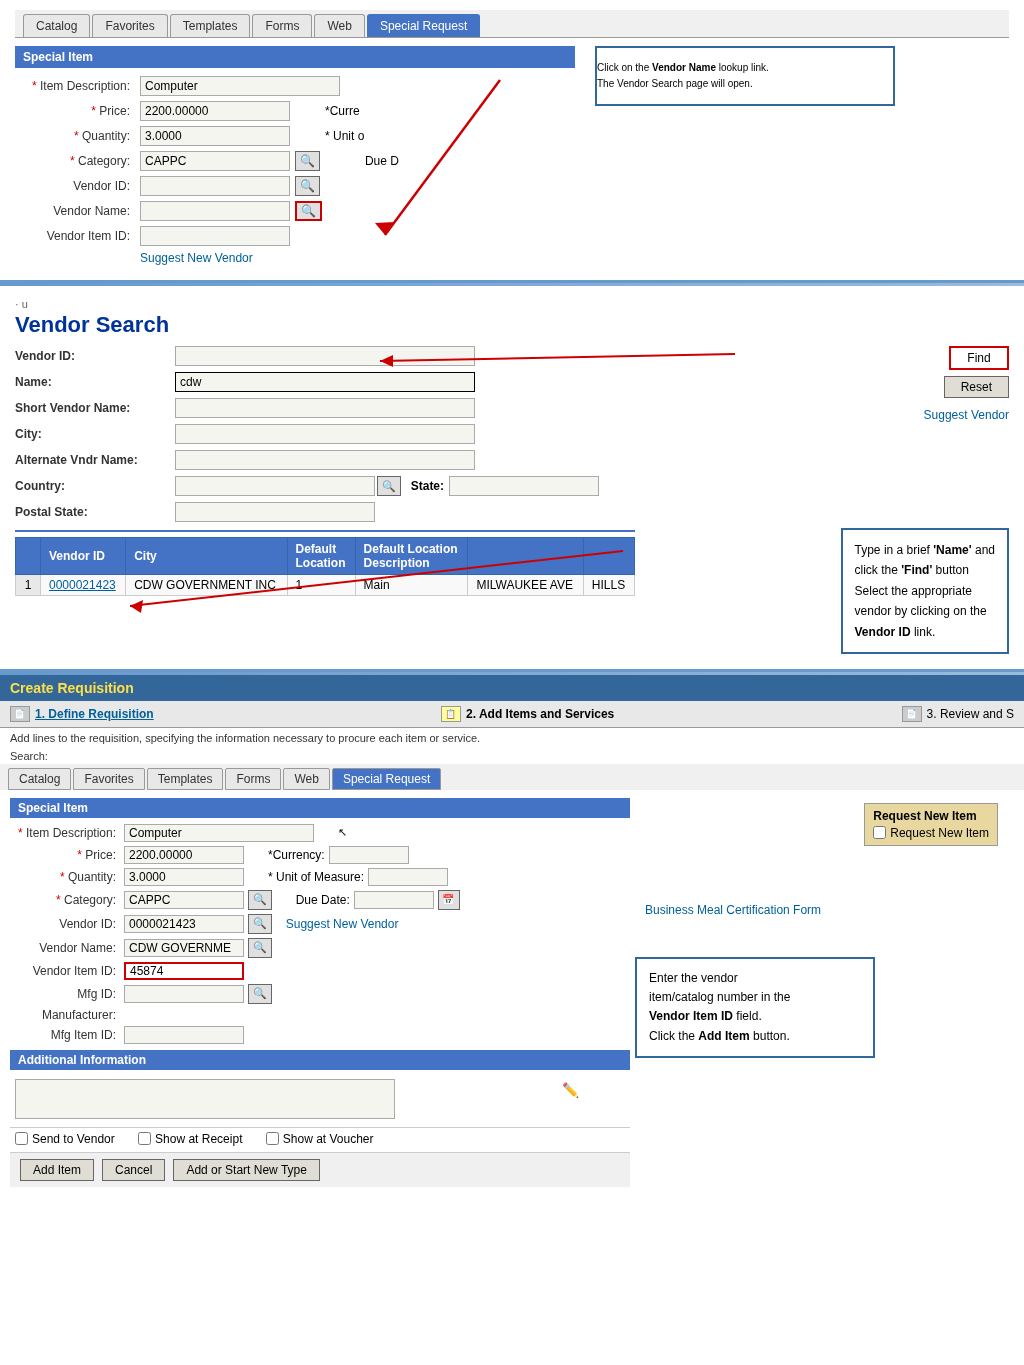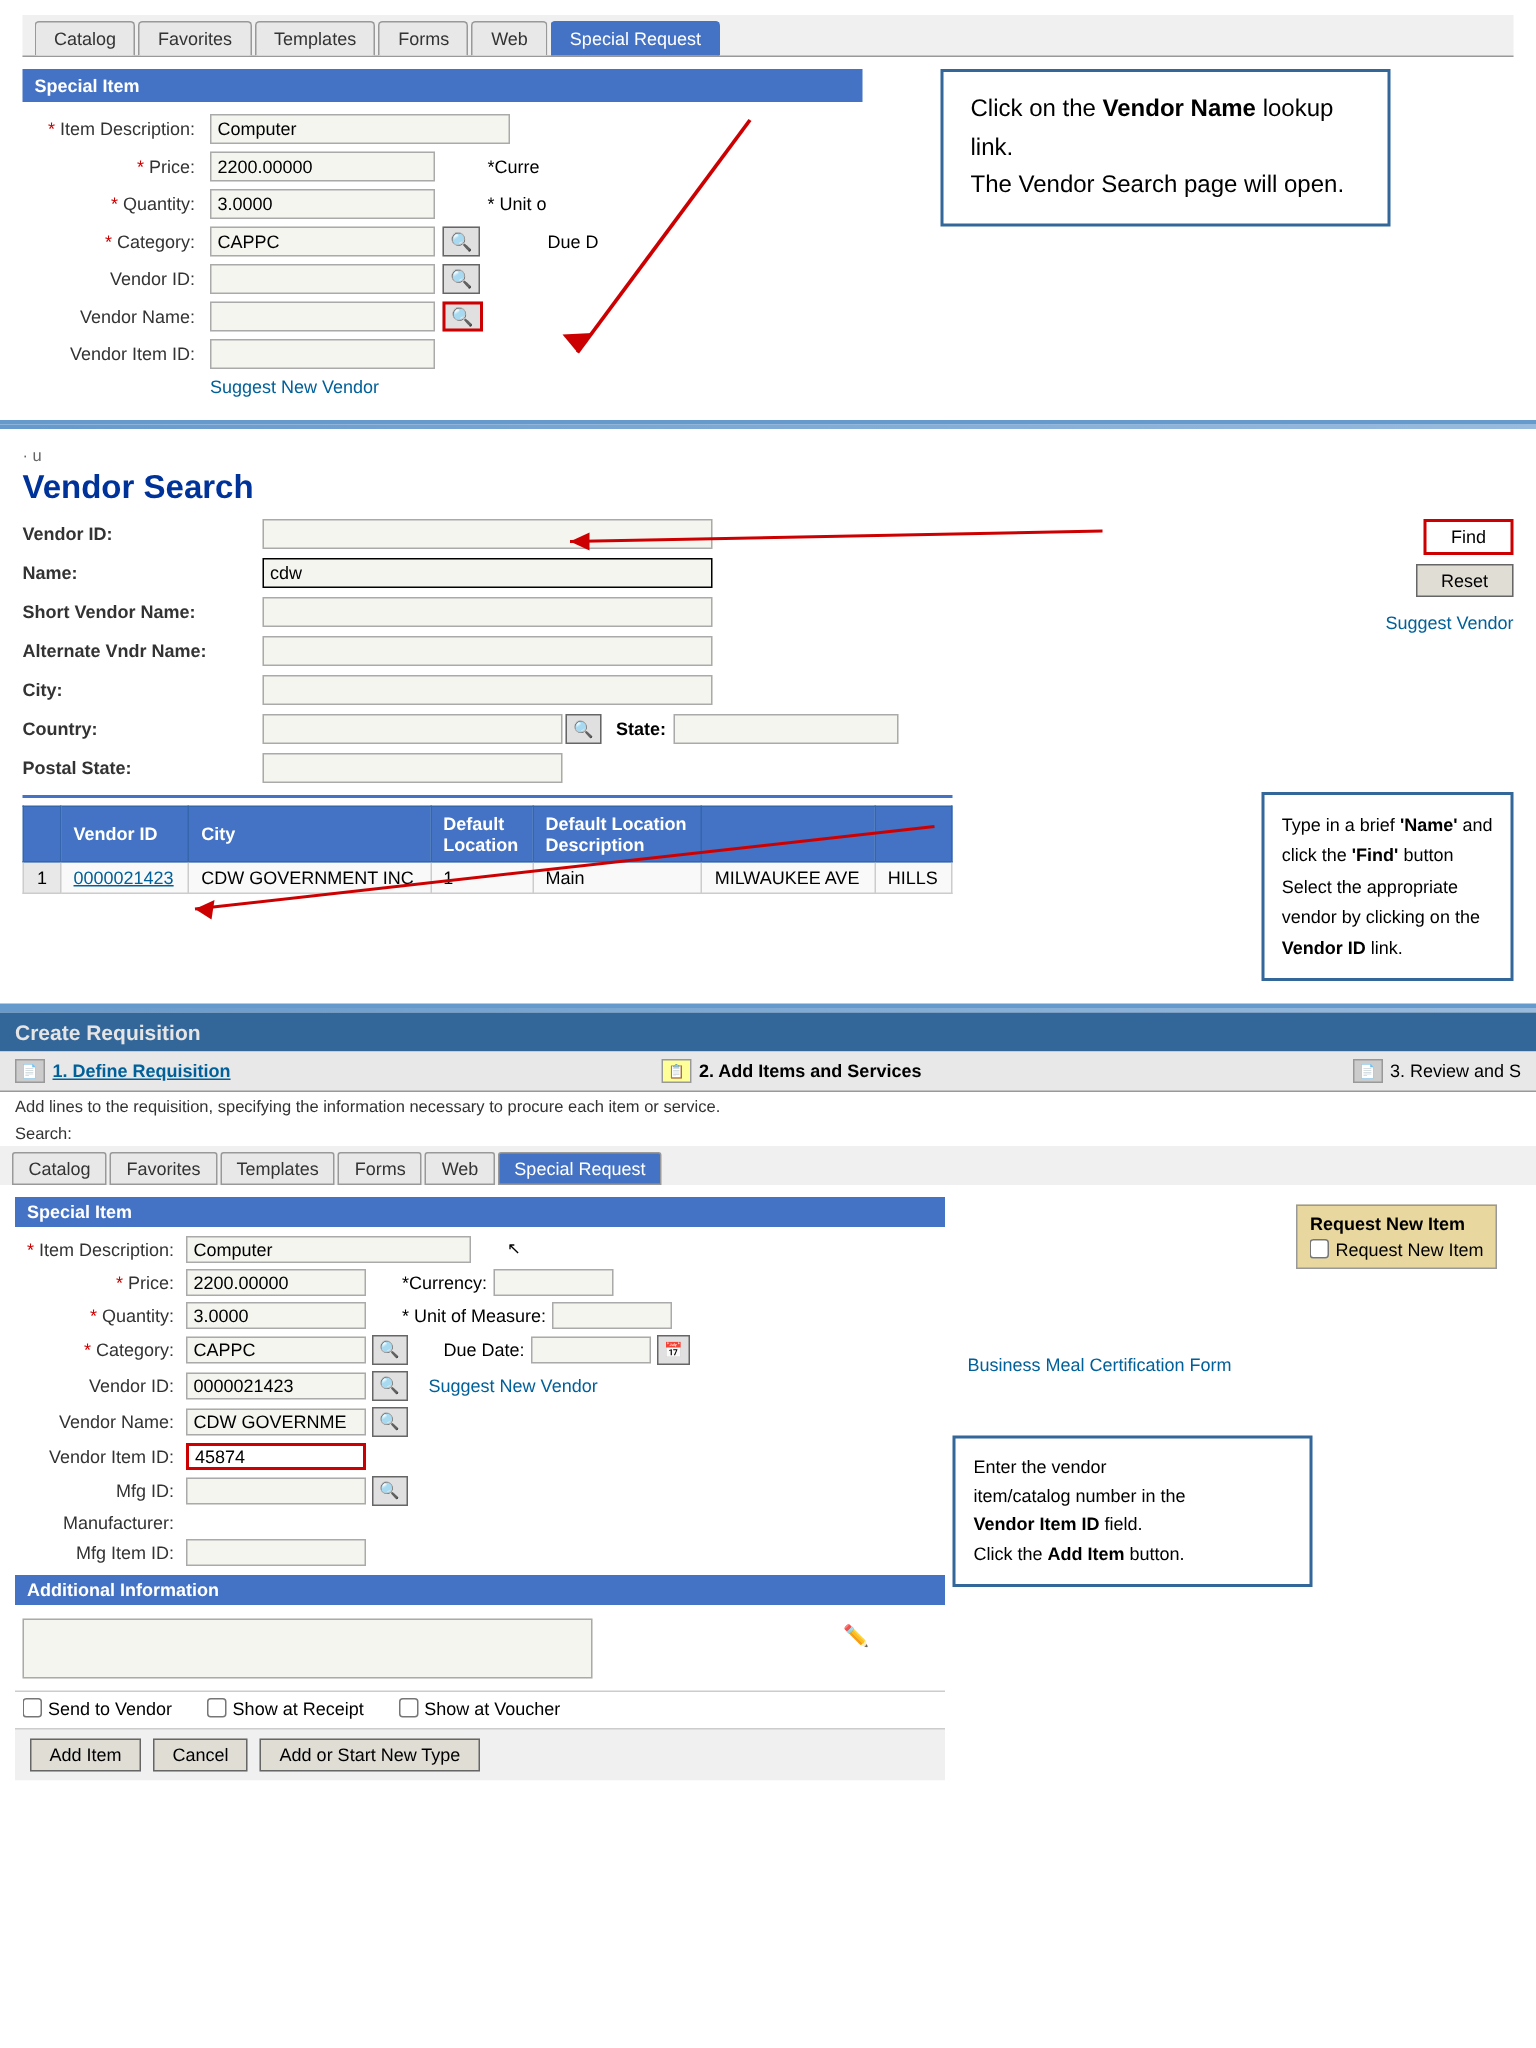--- a/index.html
+++ b/index.html
@@ -36,21 +36,21 @@
     .vs-button.find { background: #fff; border: 2px solid #cc0000; }
 
     
     .results-table { width: 100%; border-collapse: collapse; margin-top: 5px; }
     .results-table th { background: #4472c4; color: #fff; padding: 4px 8px; text-align: left; font-size: 12px; border: 1px solid #3366aa; }
     .results-table td { padding: 3px 8px; font-size: 12px; border: 1px solid #ccc; background: #f9f9f9; }
     .results-table .row-num { width: 20px; text-align: center; background: #e8e8e8; }
     .results-table .vendor-id-link { color: #00609a; text-decoration: underline; cursor: pointer; }
 
     
-    .cr-header { background: #336699; color: #e5e5e5; padding: 5px 10px; font-size: 14px; font-weight: bold; }
+    .cr-header { background: #336699; color: #fde047; padding: 5px 10px; font-size: 14px; font-weight: bold; }
     .cr-steps { display: flex; align-items: center; background: #e8e8e8; padding: 5px 10px; border-bottom: 1px solid #999; gap: 20px; }
     .cr-step { display: flex; align-items: center; gap: 5px; font-size: 12px; }
     .cr-step.active { color: #00609a; text-decoration: underline; font-weight: bold; }
     .cr-step-icon { width: 20px; height: 16px; background: #ccc; border: 1px solid #999; display: inline-flex; align-items: center; justify-content: center; font-size: 10px; }
     .cr-step-icon.highlight { background: #ffff99; border: 1px solid #999; }
 
     .cr-nav-tabs { display: flex; gap: 2px; padding: 4px 8px 0; background: #f0f0f0; }
     .cr-nav-tab { padding: 3px 10px; border: 1px solid #999; background: #e8e8e8; cursor: pointer; font-size: 12px; color: #333; border-radius: 2px 2px 0 0; }
     .cr-nav-tab.active { background: #4472c4; color: #fff; }
 
@@ -132,21 +132,21 @@
       <div class="form-row">
         <span class="form-label">Vendor Item ID:</span>
         <input class="form-input medium" type="text" value="" style="">
       </div>
       <div style="margin-top: 5px; padding-left: 125px;">
         <span class="link">Suggest New Vendor</span>
       </div>
     </div>
 
     <div style="flex: 1; position: relative; padding-top: 0;">
-      <div style="background: #fff; border: 2px solid #336699; padding: 12px 18px; font-size: 16px; line-height: 1.6; max-width: 300px; margin-left: 32px;">
+      <div style="background: #fff; border: 2px solid #336699; padding: 12px 0; font-size: 10px; line-height: 1.6; max-width: 300px;">
         <span>Click on the </span><strong>Vendor Name</strong><span> lookup link.</span><br>
         <span>The Vendor Search page will open.</span>
       </div>
     </div>
   </div>
 
   <svg style="position: absolute; top: 40px; left: 0; width: 560px; height: 220px; pointer-events: none; z-index: 20;">
     <line x1="500" y1="40" x2="385" y2="195" stroke="#cc0000" stroke-width="2.5"></line>
     <polygon points="385,195 395,182 375,183" fill="#cc0000"></polygon>
   </svg>
@@ -167,25 +167,25 @@
       </div>
       <div class="vs-row">
         <span class="vs-label">Name:</span>
         <input class="vs-input name-field" type="text" value="cdw" style="">
       </div>
       <div class="vs-row">
         <span class="vs-label">Short Vendor Name:</span>
         <input class="vs-input" type="text" value="" style="">
       </div>
       <div class="vs-row">
+        <span class="vs-label">City:</span>
+        <input class="vs-input" type="text" value="" style="">
+      </div>
+      <div class="vs-row">
         <span class="vs-label">Alternate Vndr Name:</span>
-        <input class="vs-input" type="text" value="" style="">
-      </div>
-      <div class="vs-row">
-        <span class="vs-label">City:</span>
         <input class="vs-input" type="text" value="" style="">
       </div>
       <div class="vs-row">
         <span class="vs-label">Country:</span>
         <input class="vs-input" type="text" style="width: 200px;" value="">
         <button class="lookup-btn" style="margin-left:2px;">
             <span>🔍</span>
           </button>
         <span style="margin-left: 10px; font-size: 12px; font-weight: bold;">State:</span>
         <input class="vs-input" type="text" style="width: 150px; margin-left: 5px;" value="">

